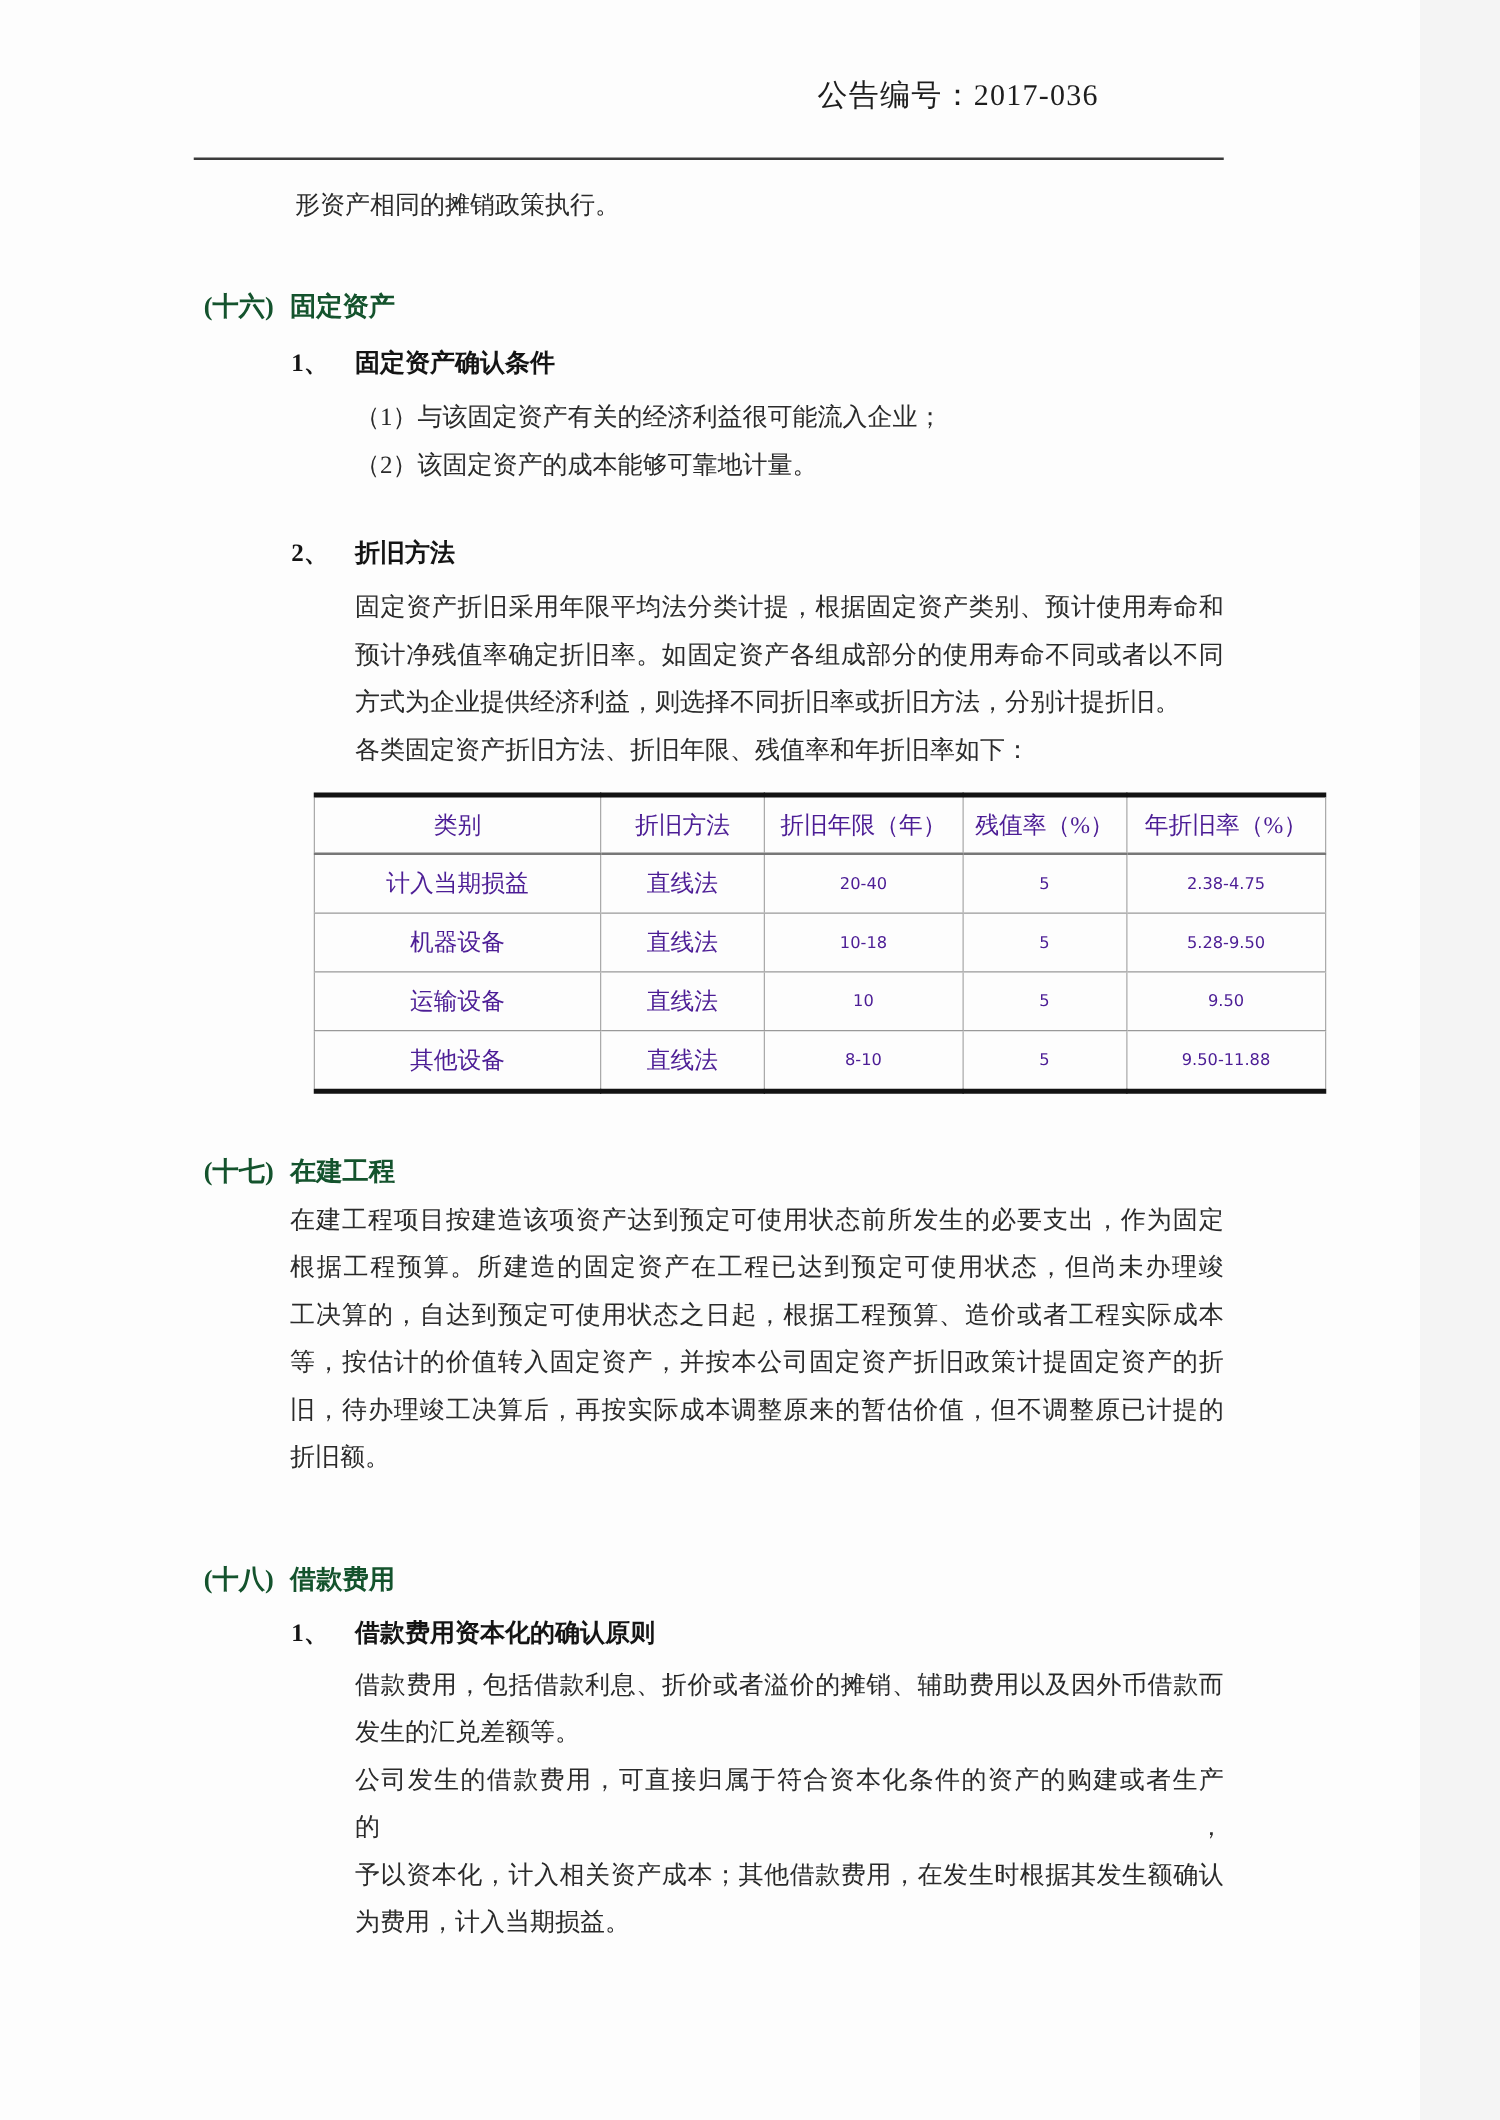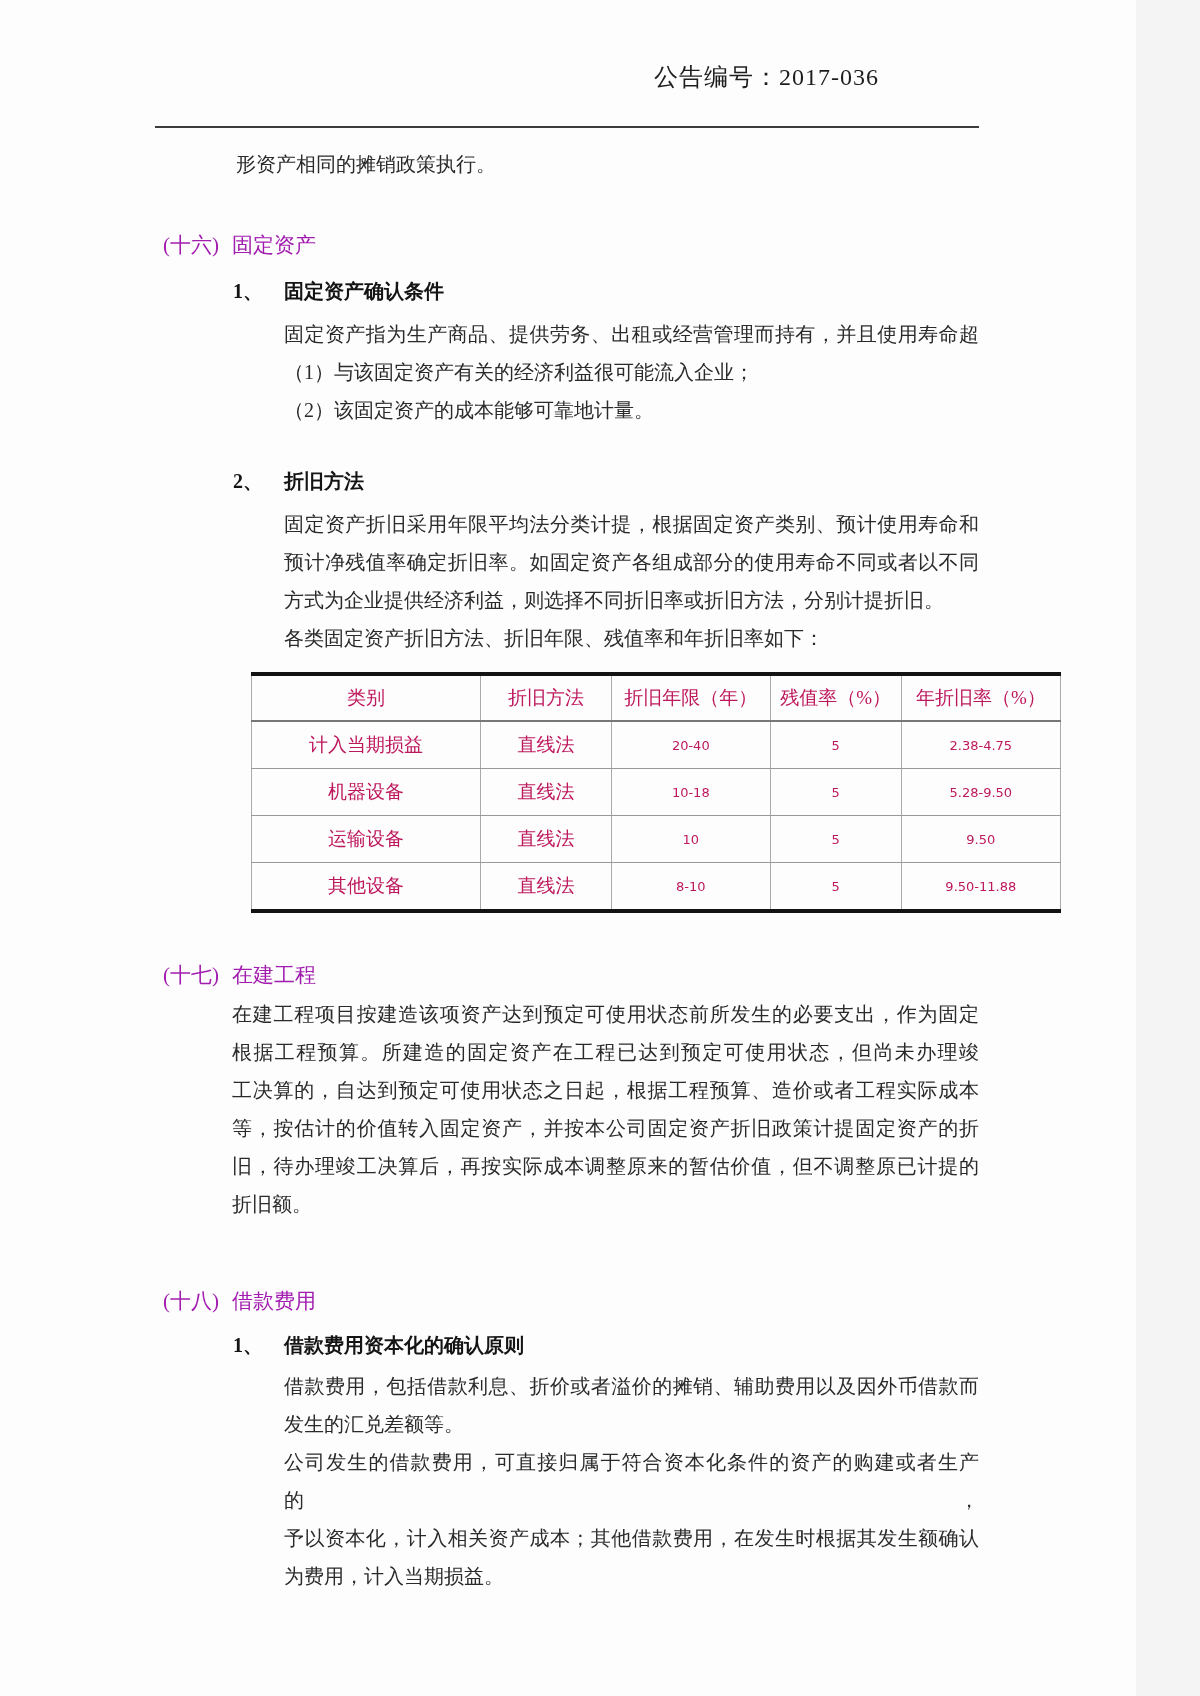--- a/index.html
+++ b/index.html
@@ -40,21 +40,21 @@
     text-align-last:justify;
     text-justify:inter-character;
     color:#2a2a2a;
   }
   .tline.last { text-align-last:left; }
 
   .section16 { margin-top:26px; }
   .section17 { margin-top:36px; }
   .section18 { margin-top:60px; }
 
-  .sec-head { display:flex; font-weight:400; font-size:21px; line-height:36px; color:#a21caf;margin-top:44px; }
+  .sec-head { display:flex; font-weight:700; font-size:21px; line-height:36px; color:#14532d;margin-top:44px; }
   .sec-num  { width:77px; padding-left:8px; box-sizing:border-box; flex:none; }
   .sec-body { margin-left:77px; margin-top:2px; }
 
   .sub { margin-left:78px; margin-top:10px; }
   .sub2 { margin-top:34px; }
   .sub18 { margin-top:8px; }
   .sub-head { display:flex; font-weight:700; font-size:20px; line-height:36px; color:#141414; }
   .sub-num  { width:51px; flex:none; }
   .sub-body { margin-left:51px; margin-top:6px; }
   .sub-body18 { margin-top:4px; }
@@ -62,21 +62,21 @@
   table.dep {
     border-collapse:collapse;
     table-layout:fixed;
     width:810px;
     margin:15px 0 0 18px;
     border-left:1px solid #aaa;
     border-right:1px solid #aaa;
     border-top:4px solid #131313;
     border-bottom:4px solid #131313;
     font-size:19px;
-    color:#be185d;
+    color:#4c1d95;
   }
   table.dep th, table.dep td {
     border-left:1px solid #aaa;
     border-bottom:1px solid #999;
     text-align:center;
     padding:0 4px;
     overflow:hidden;
     white-space:nowrap;
   }
   table.dep th:first-child, table.dep td:first-child { border-left:none; }
@@ -108,21 +108,20 @@
         <span class="sec-title">固定资产</span>
       </div>
 
       <div class="sub">
         <div class="sub-head">
           <span class="sub-num">1、</span>
           <span>固定资产确认条件</span>
         </div>
         <div class="sub-body">
           <div>
-              <div class="tline">固定资产指为生产商品、提供劳务、出租或经营管理而持有，并且使用寿命超</div>
             </div>
           <div class="tline last">（1）与该固定资产有关的经济利益很可能流入企业；</div>
           <div class="tline last">（2）该固定资产的成本能够可靠地计量。</div>
         </div>
       </div>
 
       <div class="sub sub2">
         <div class="sub-head">
           <span class="sub-num">2、</span>
           <span>折旧方法</span>

